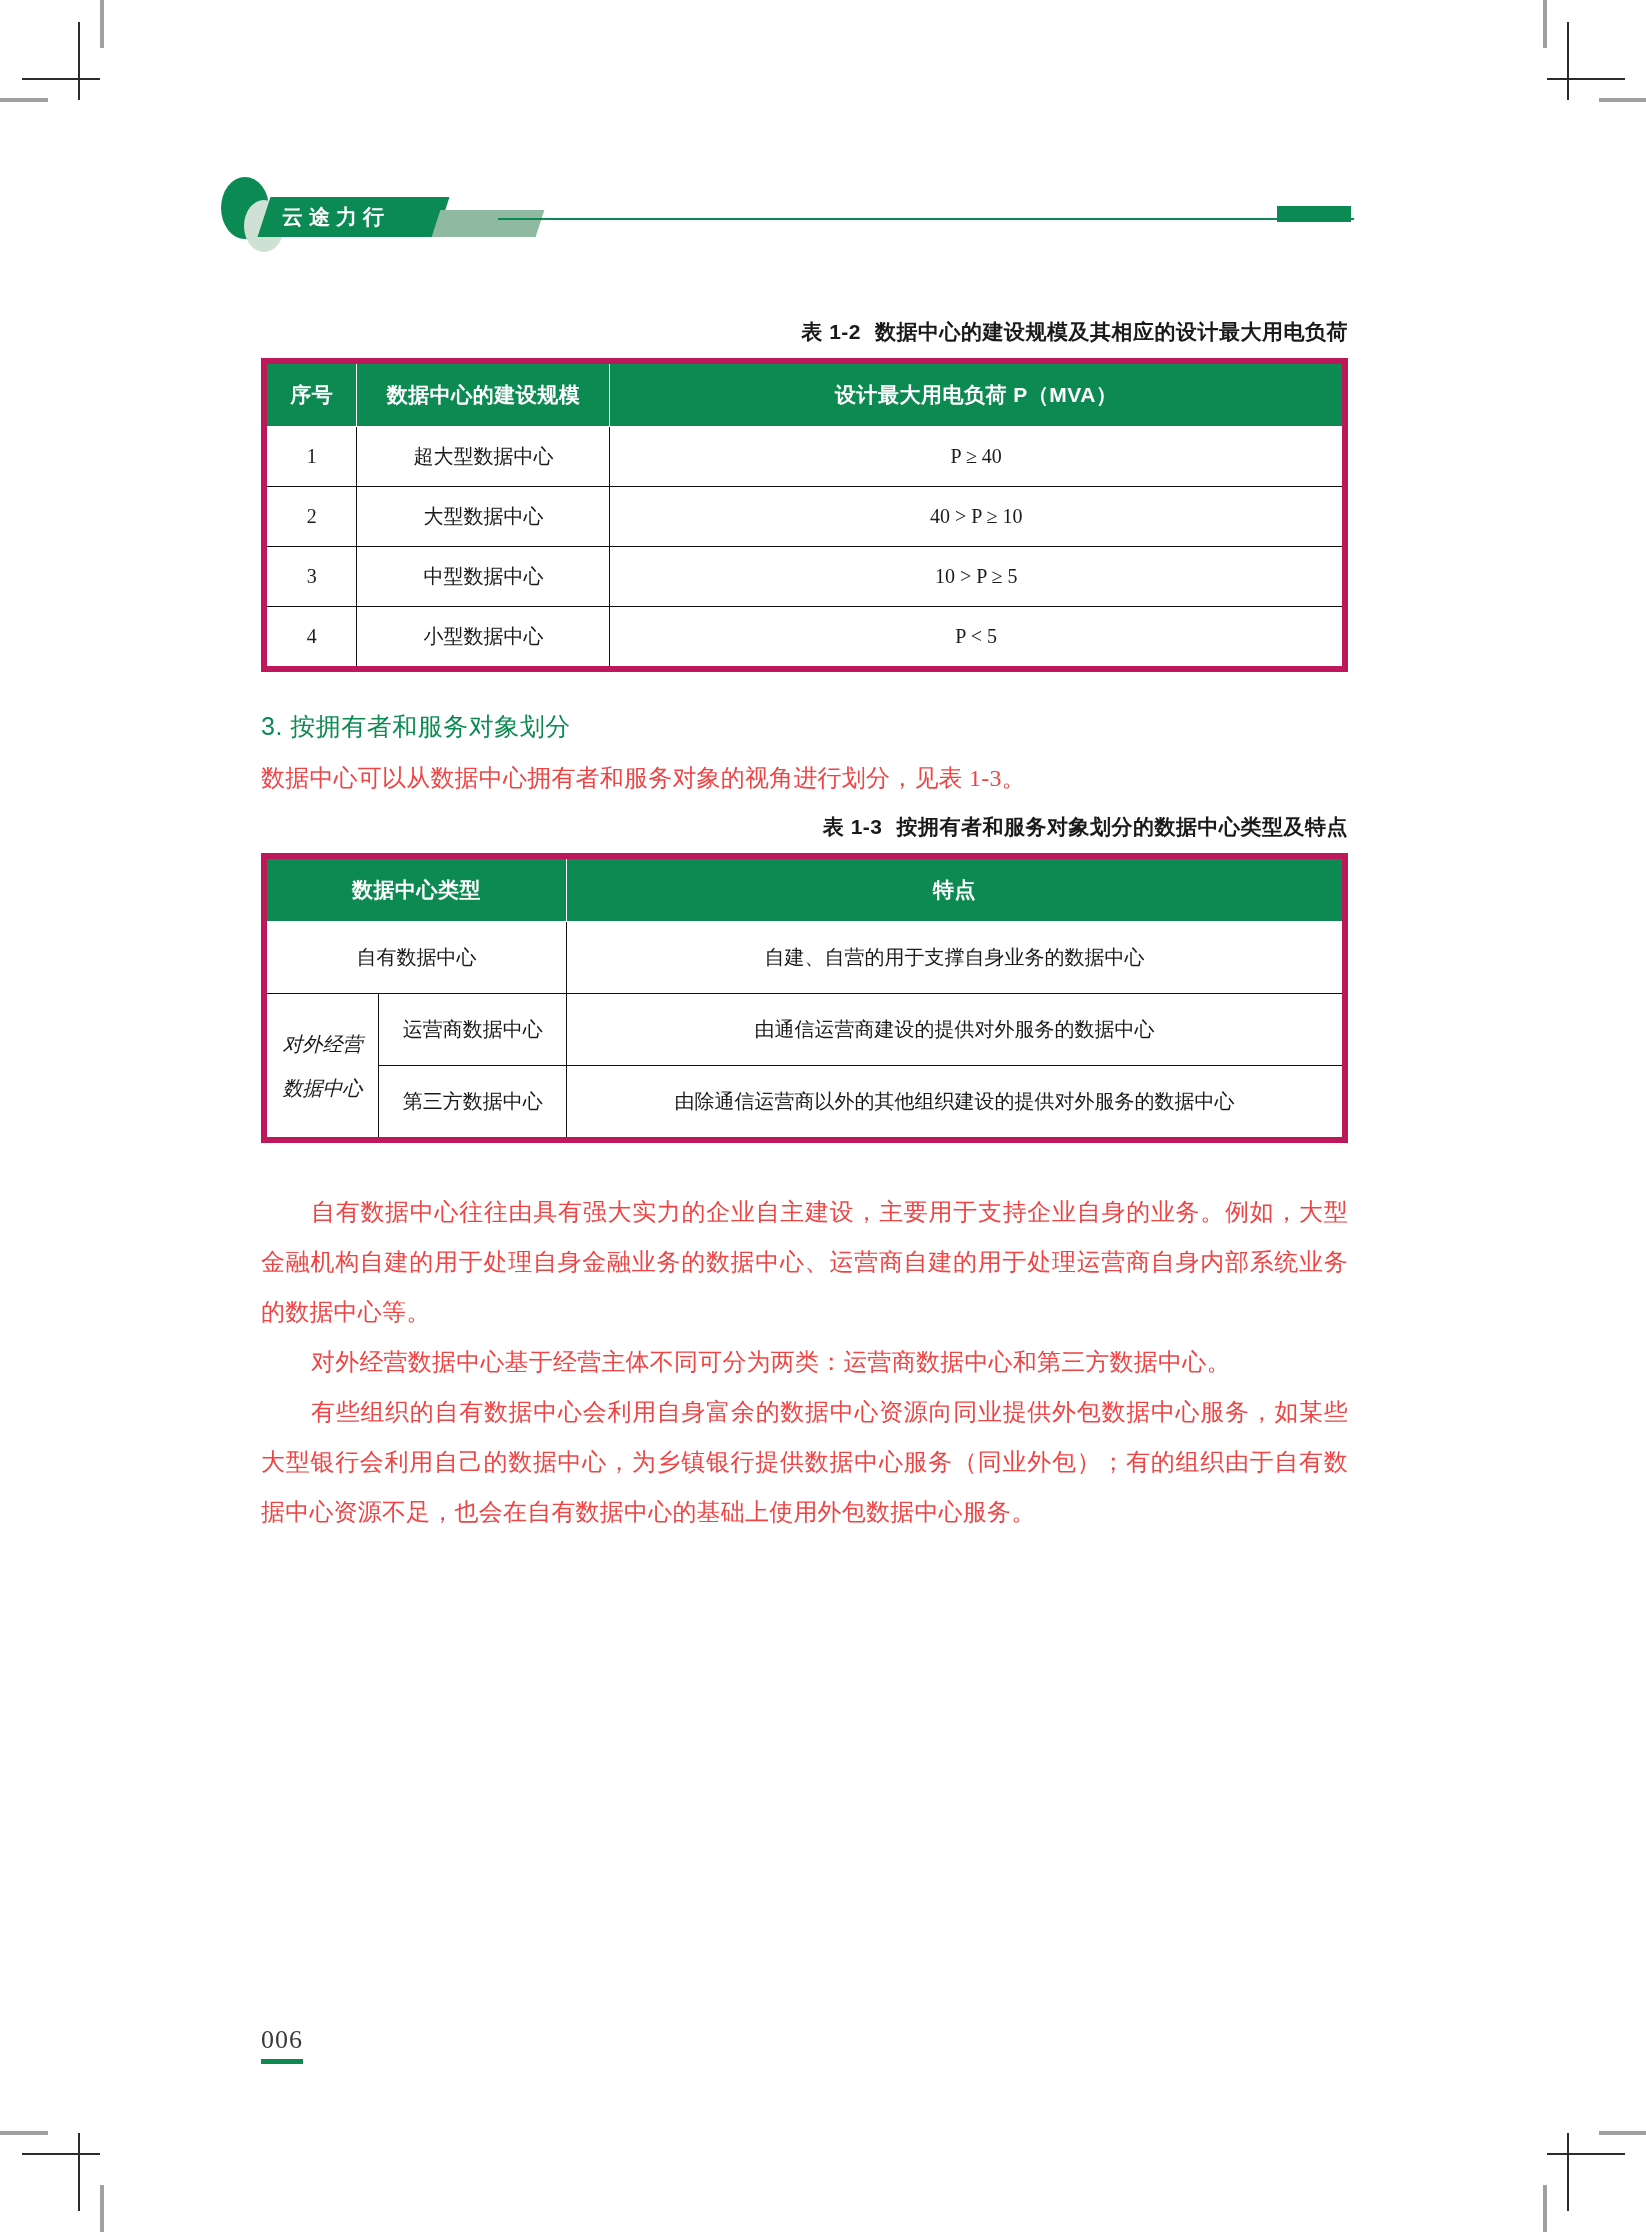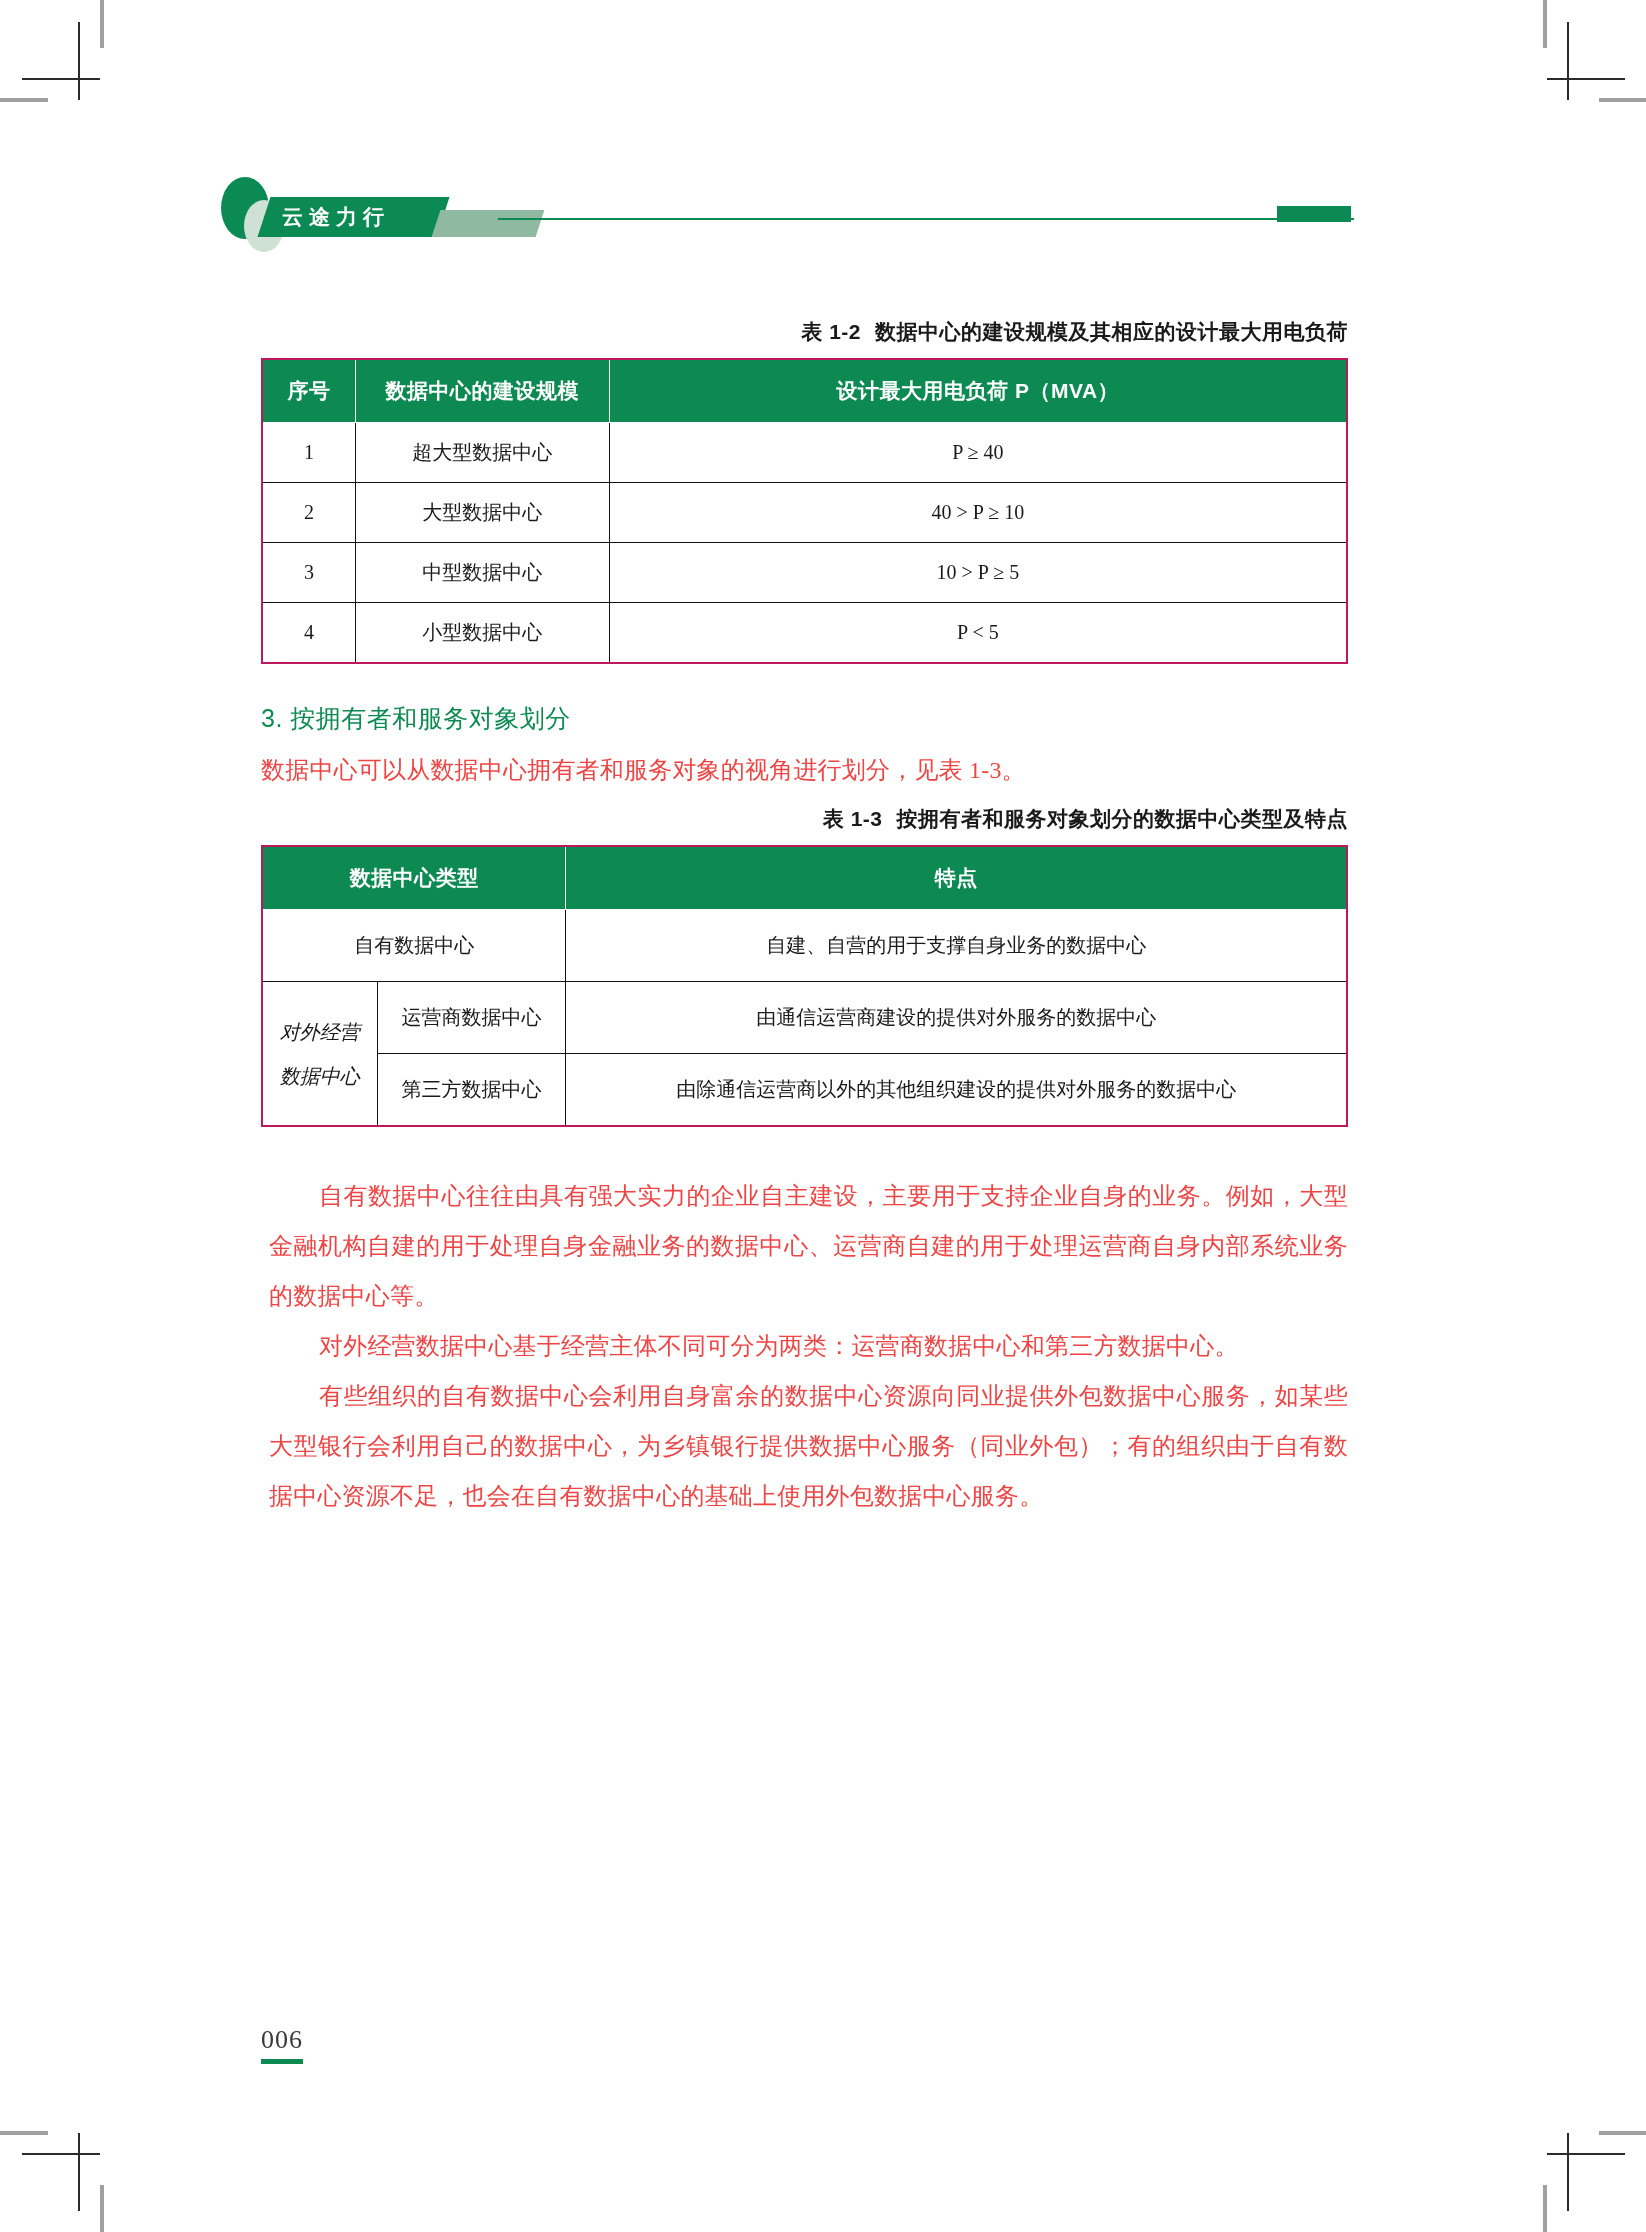--- a/index.html
+++ b/index.html
@@ -113,21 +113,21 @@
     color: #1a1a1a;
     margin: 0 0 12px 0;
     letter-spacing: 0.5px;
   }
   .table-caption .gap { display: inline-block; width: 14px; }
 
   table.doc {
     border-collapse: collapse;
     width: 100%;
     table-layout: fixed;
-    border: 2px solid #be185d;
+    border: 6px solid #be185d;
   }
   table.doc th {
     background: #0d8a52;
     color: #ffffff;
     font-family: "Liberation Sans", "DejaVu Sans", sans-serif;
     font-size: 21px;
     font-weight: bold;
     padding: 17px 6px;
     border: 1px solid #ffffff;
     text-align: center;
@@ -172,21 +172,21 @@
 
   p.body {
     font-size: 24px;
     line-height: 50px;
     margin: 0;
     text-align: justify;
     text-justify: inter-ideograph;
     color: #ef4444;
     letter-spacing: 0.2px;
   }
-  p.body.indent { text-indent: 50px; margin-left: 8px; }
+  p.body.indent { text-indent: 50px; }
   p.lead { margin-bottom: 10px; }
 
   #paragraphs { margin-top: 44px; }
 
   
   #folio {
     position: absolute;
     left: 261px; top: 2025px;
     width: 119px;
   }

